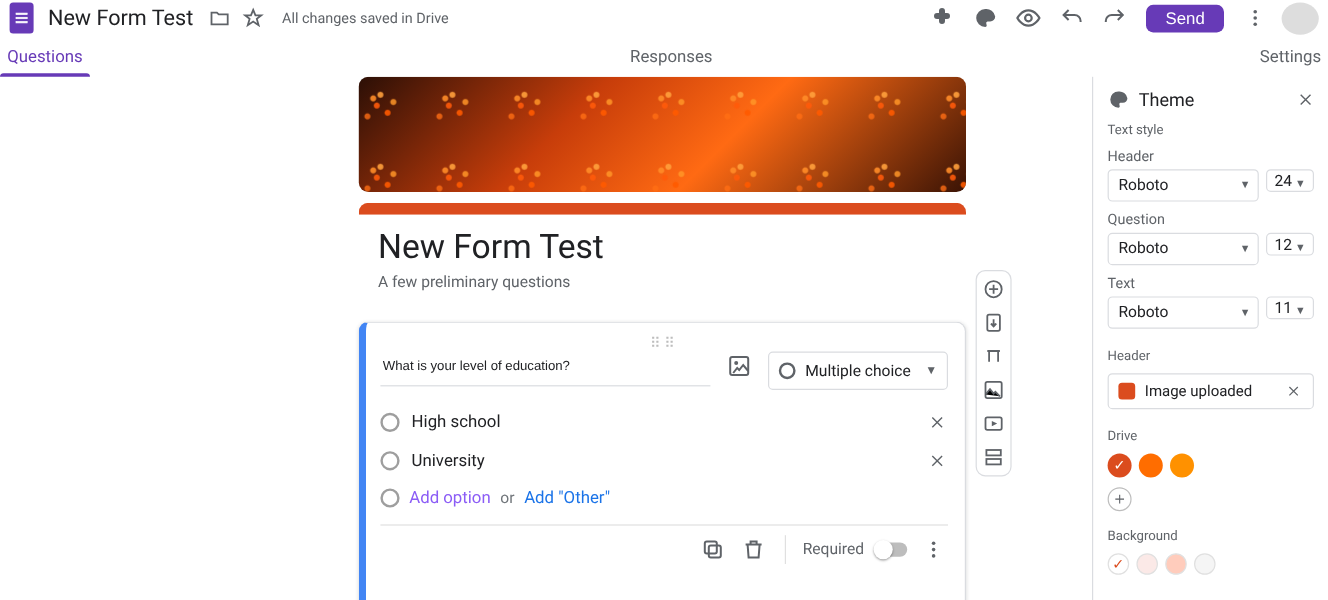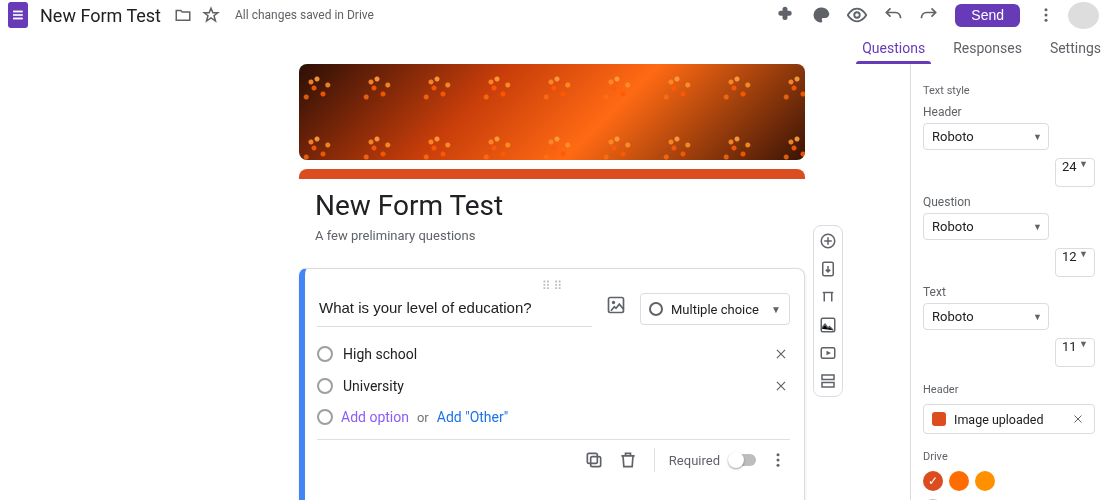--- a/index.html
+++ b/index.html
@@ -31,21 +31,21 @@
     .spacer { flex:1; }
     .hdr-action { width:32px; height:32px; display:flex; align-items:center; justify-content:center; color:#5f6368; margin:0 2px; border-radius:50%; }
     .send-btn {
       background:#673ab7; color:#fff; border:none; border-radius:6px;
       height:23px; padding:0 16px; font-size:14px; font-weight:500; margin:0 8px; cursor:pointer;
     }
     .avatar { width:31px; height:27px; border-radius:50%; background:#ddd; margin-left:4px; }
 
     
     .tabs-row {
-      height: 34px; display:flex; align-items:flex-end; justify-content:flex-end; gap:16px;
+      height: 34px; display:flex; align-items:flex-end; justify-content:space-between; gap:16px;
       border-bottom: 0px solid transparent; font-size:14px; color:#5f6368;
     }
     .tab { padding: 4px 6px 8px; cursor:pointer; position:relative; }
     .tab.active { color:#673ab7; }
     .tab.active::after {
       content:""; position:absolute; left:0; right:0; bottom:0; height:3px; background:#673ab7; border-radius:3px 3px 0 0;
     }
 
     
     .canvas {
@@ -83,21 +83,21 @@
     .q-card {
       position:absolute; left:299px; top:204px; width:506px; background:#fff;
       border-radius:8px; border:1px solid #dadce0; border-left:6px solid #4285f4;
       box-shadow:0 1px 3px rgba(60,64,67,.15);
       padding: 10px 14px 8px 12px;
       height: 292px;
     }
     .drag-handle { text-align:center; color:#bdbdbd; font-size:12px; letter-spacing:3px; height:10px; }
     .q-row { display:flex; align-items:flex-start; gap:12px; margin-top:4px; }
     .q-text {
-      flex:1; border:none; border-bottom:1px solid #dadce0; padding:6px 2px 10px; font-size:15px; color:#202124;
+      flex:1; border:none; border-bottom:1px solid #dadce0; padding:6px 2px 10px; font-size:11px; color:#202124;
       background:transparent;
     }
     .img-ico-btn { width:24px; height:24px; color:#5f6368; display:flex;align-items:center;justify-content:center; }
     .type-select {
       width:150px; height:32px; border:1px solid #dadce0; border-radius:4px; display:flex; align-items:center;
       padding:0 8px; gap:8px; font-size:13px; color:#202124; position:relative;
     }
     .type-select .circle { width:14px;height:14px;border:2px solid #5f6368;border-radius:50%; }
     .type-select .caret { position:absolute; right:8px; color:#5f6368; font-size:10px; }
 
@@ -130,21 +130,21 @@
     .theme-panel {
       position:absolute; top:64px; right:0; bottom:0; width:197px; border-left:1px solid #dadce0;
       background:#fff; padding:10px 12px 0; font-size:13px; color:#202124; overflow:hidden;
     }
     .tp-header { display:flex; align-items:center; gap:8px; font-size:15px; margin-bottom:6px; }
     .tp-header .close { margin-left:auto; color:#5f6368; cursor:pointer; font-size:16px; }
     .tp-section-title { font-size:11px; color:#5f6368; text-transform:none; margin:10px 0 4px; }
     .tp-label { font-size:12px; color:#5f6368; margin-top:8px; }
     .font-row { display:flex; gap:6px; margin-top:4px; }
     .font-sel { flex:1; height:27px; border:1px solid #dadce0; border-radius:4px; display:flex; align-items:center; padding:0 8px; position:relative; font-size:13px;}
-    .size-sel { width:40px; height:29px; border:1px solid #dadce0; border-radius:4px; display:flex; align-items:flex-start; padding:0 6px; position:relative; font-size:13px;margin-top:35px;}
+    .size-sel { width:40px; height:19px; border:1px solid #dadce0; border-radius:4px; display:flex; align-items:flex-end; padding:0 6px; position:relative; font-size:13px;}
     .caret-s { position:absolute; right:6px; color:#5f6368; font-size:9px; }
 
     .img-uploaded {
       margin-top:8px; display:flex; align-items:center; gap:8px; border:1px solid #dadce0; border-radius:4px;
       padding:6px 8px; font-size:12.5px;
     }
     .img-uploaded .dot { width:14px;height:14px;border-radius:3px;background:#db4c1e; flex:none; }
     .img-uploaded .rm { margin-left:auto; width:16px;height:16px; color:#5f6368; cursor:pointer; display:flex;align-items:center;justify-content:center;}
 
     .swatches, .bg-swatches { display:flex; gap:6px; margin-top:8px; align-items:center;}
@@ -336,20 +336,31 @@
     <div class="tool">
         <svg width="18" height="18" viewBox="0 0 24 24">
           <rect x="4" y="4" width="16" height="6" fill="none" stroke="#5f6368" stroke-width="2"></rect>
           <rect x="4" y="14" width="16" height="6" fill="none" stroke="#5f6368" stroke-width="2"></rect>
         </svg>
       </div>
   </div>
 </div>
 
 <div class="theme-panel">
+  <div class="tp-header">
+    <svg width="18" height="18" viewBox="0 0 24 24">
+        <path fill="#5f6368" d="M12 3a9 9 0 100 18c1 0 1.5-.8 1.5-1.5S13 18 13 17c0-1 1-1.5 2-1.5h2a5 5 0 005-5A9 9 0 0012 3z"></path>
+      </svg>
+    <span>Theme</span>
+    <span class="close">
+      <svg width="14" height="14" viewBox="0 0 24 24">
+          <path stroke="#5f6368" stroke-width="2" d="M5 5l14 14M19 5L5 19"></path>
+        </svg>
+    </span>
+  </div>
 
   <div class="tp-section-title">Text style</div>
 
   <div class="tp-label">Header</div>
   <div class="font-row">
     <div class="font-sel">
         <span>Roboto</span>
         <span class="caret-s">▼</span>
       </div>
     <div class="size-sel">

